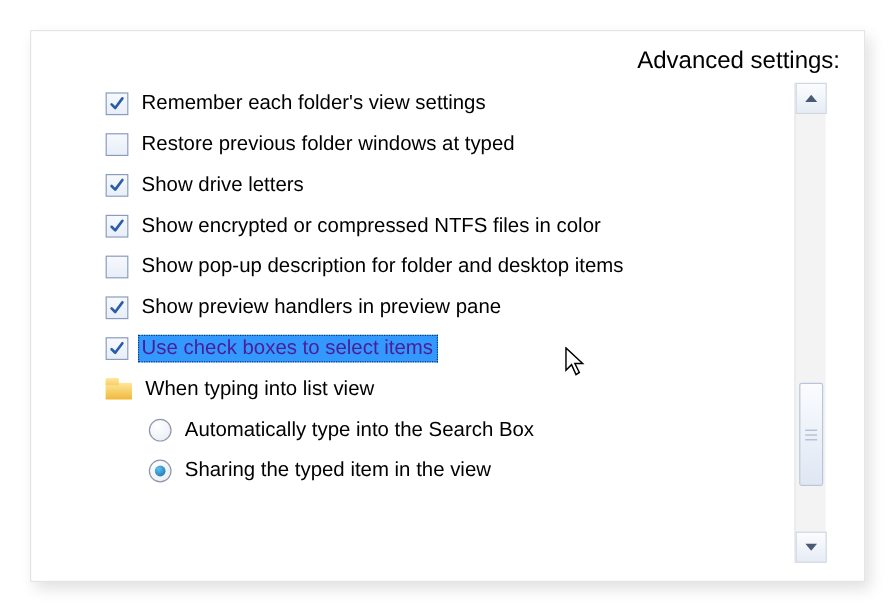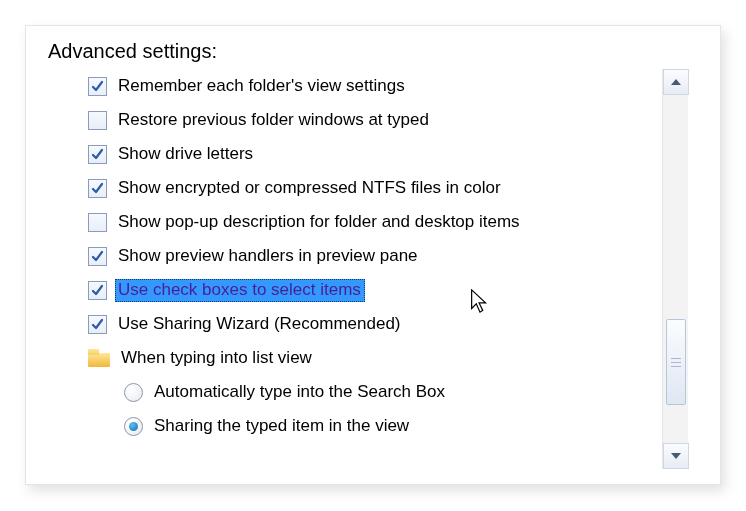--- a/index.html
+++ b/index.html
@@ -14,20 +14,21 @@
     height: 511px;
   }
   .panel {
     width: 696px;
     height: 460px;
     border: 1px solid #e5e5e5;
     background: #fff;
     box-shadow: 4px 6px 12px rgba(0,0,0,0.12);
     padding: 14px 20px 18px 20px;
     position: relative;
+    text-align: right;
   }
   .title {
     font-size: 20px;
     margin-bottom: 6px;
     padding-left: 2px;
   }
   .list-wrap {
     position: relative;
     margin-left: 42px;
     margin-right: 12px;
@@ -199,28 +200,20 @@
         </div>
         <div class="item selected">
           <span class="chk">
             <svg width="13" height="13" viewBox="0 0 13 13">
               <path d="M2 7 L5 10 L11 2" fill="none" stroke="#2a5ca8" stroke-width="2.2" stroke-linecap="round" stroke-linejoin="round"></path>
             </svg>
           </span>
           <span class="label">Use check boxes to select items</span>
         </div>
         <div class="item">
-          <span class="chk">
-            <svg width="13" height="13" viewBox="0 0 13 13">
-              <path d="M2 7 L5 10 L11 2" fill="none" stroke="#2a5ca8" stroke-width="2.2" stroke-linecap="round" stroke-linejoin="round"></path>
-            </svg>
-          </span>
-          <span class="label">Use Sharing Wizard (Recommended)</span>
-        </div>
-        <div class="item">
           <span class="folder"></span>
           <span class="label">When typing into list view</span>
         </div>
         <div class="item indent">
           <span class="radio"></span>
           <span class="label">Automatically type into the Search Box</span>
         </div>
         <div class="item indent">
           <span class="radio on"></span>
           <span class="label">Sharing the typed item in the view</span>

